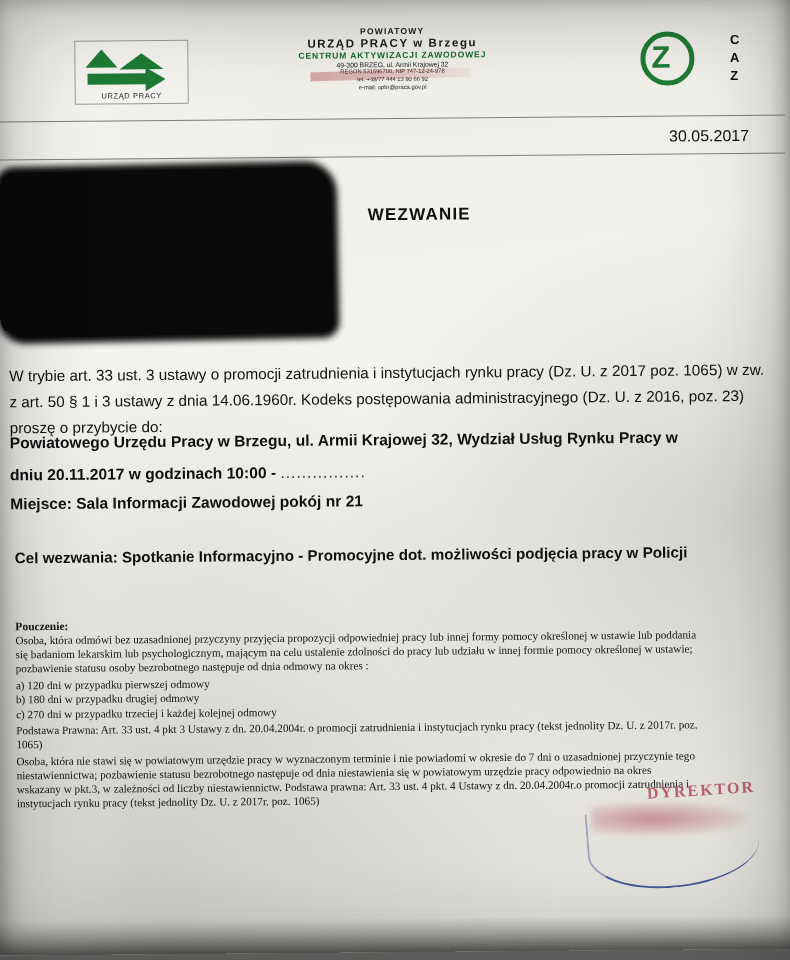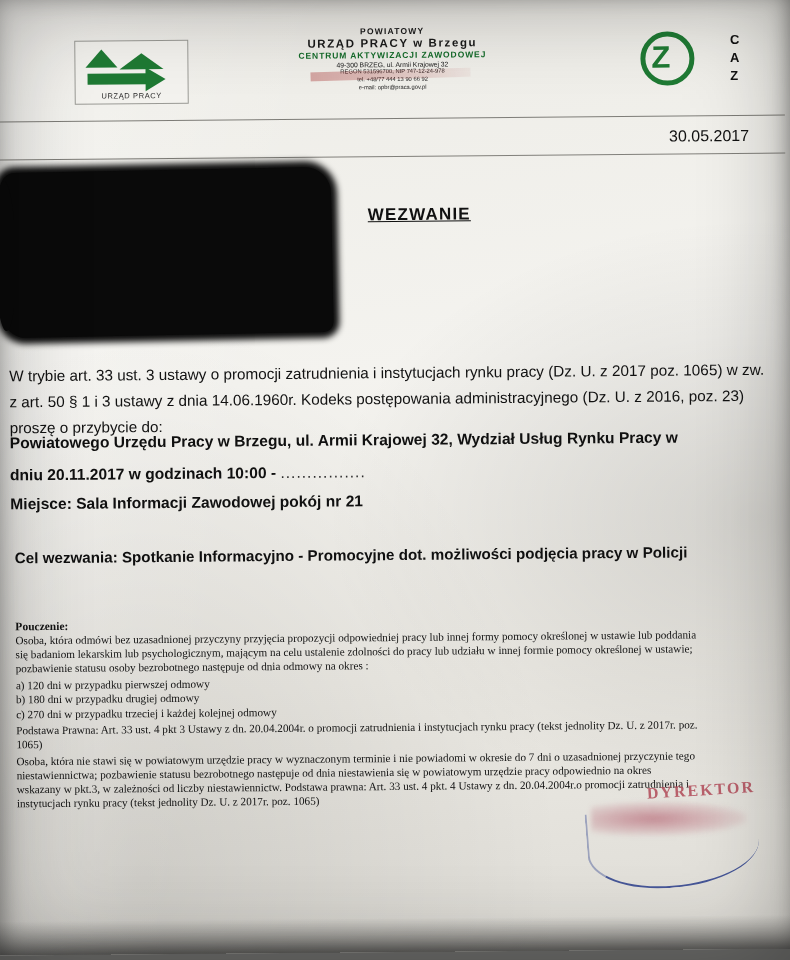--- a/index.html
+++ b/index.html
@@ -250,21 +250,20 @@
 
   .wezwanie {
     position: absolute;
     left: 374px;
     top: 213px;
     font-family: "Liberation Sans", sans-serif;
     font-size: 17px;
     font-weight: bold;
     letter-spacing: 1.2px;
     color: #111;
-    text-decoration: underline;
   }
 
   
   .para-main {
     position: absolute;
     left: 14px;
     top: 368px;
     width: 756px;
     font-family: "Liberation Sans", sans-serif;
     font-size: 15.3px;

